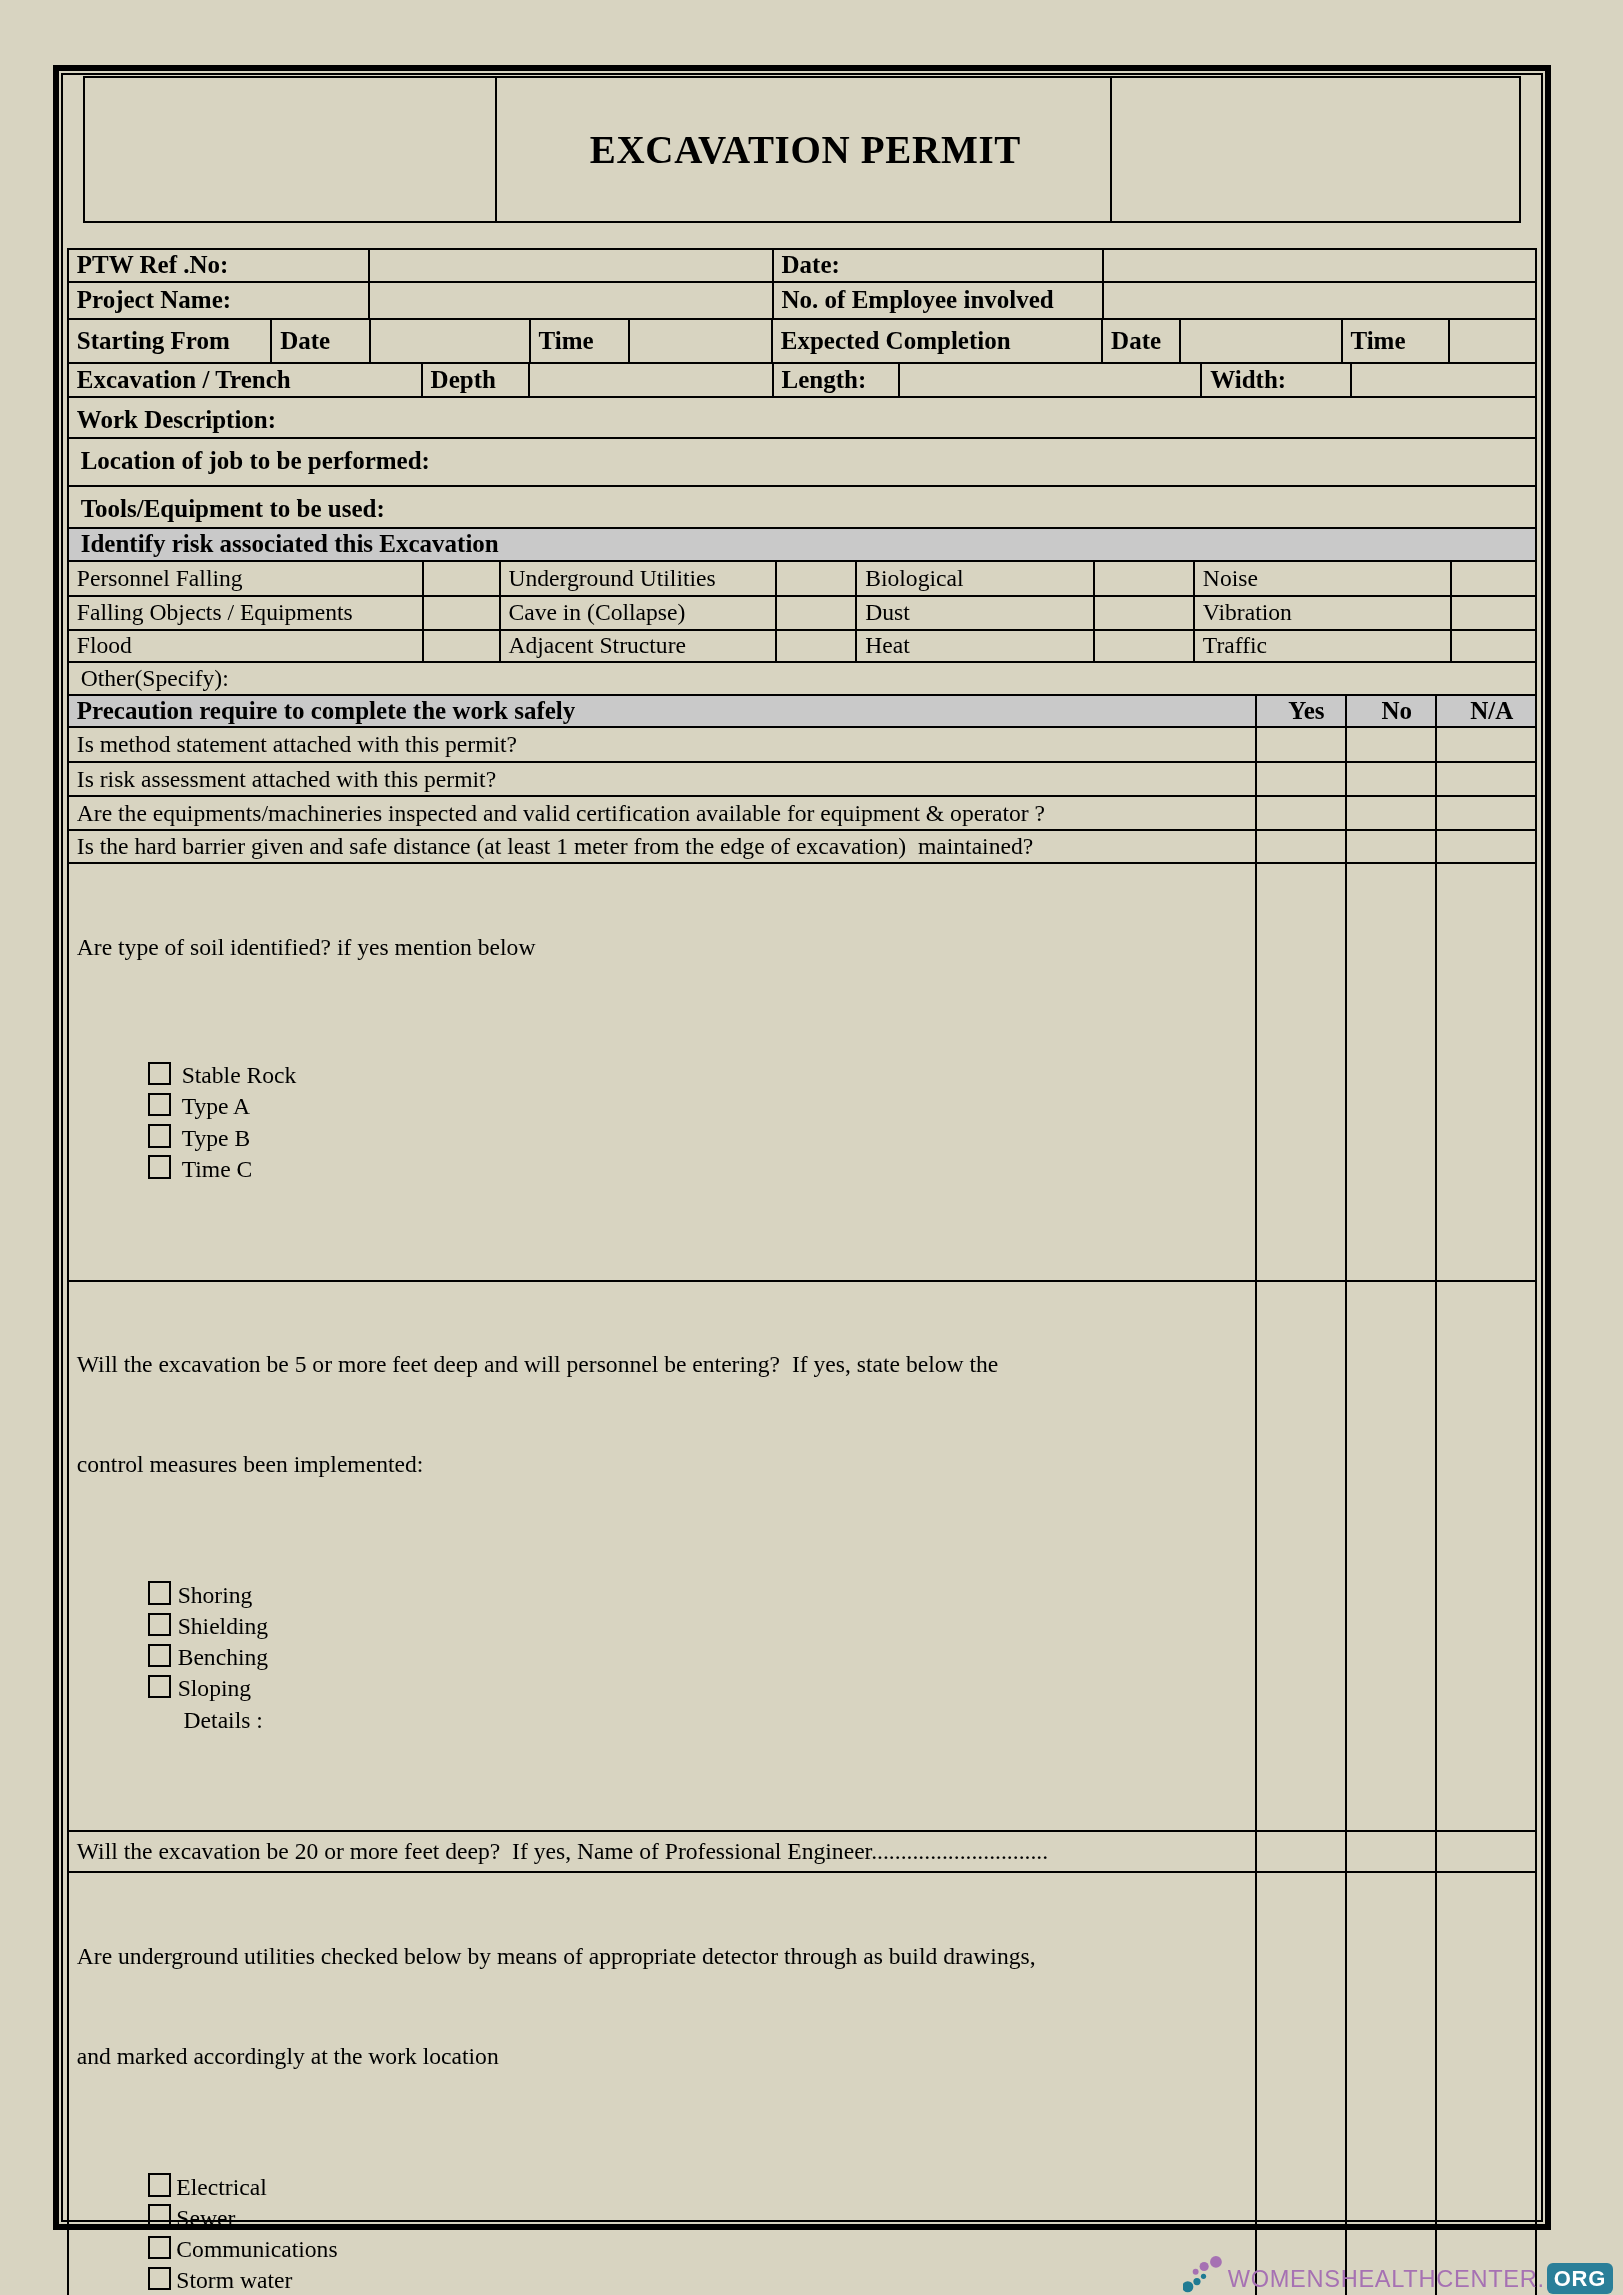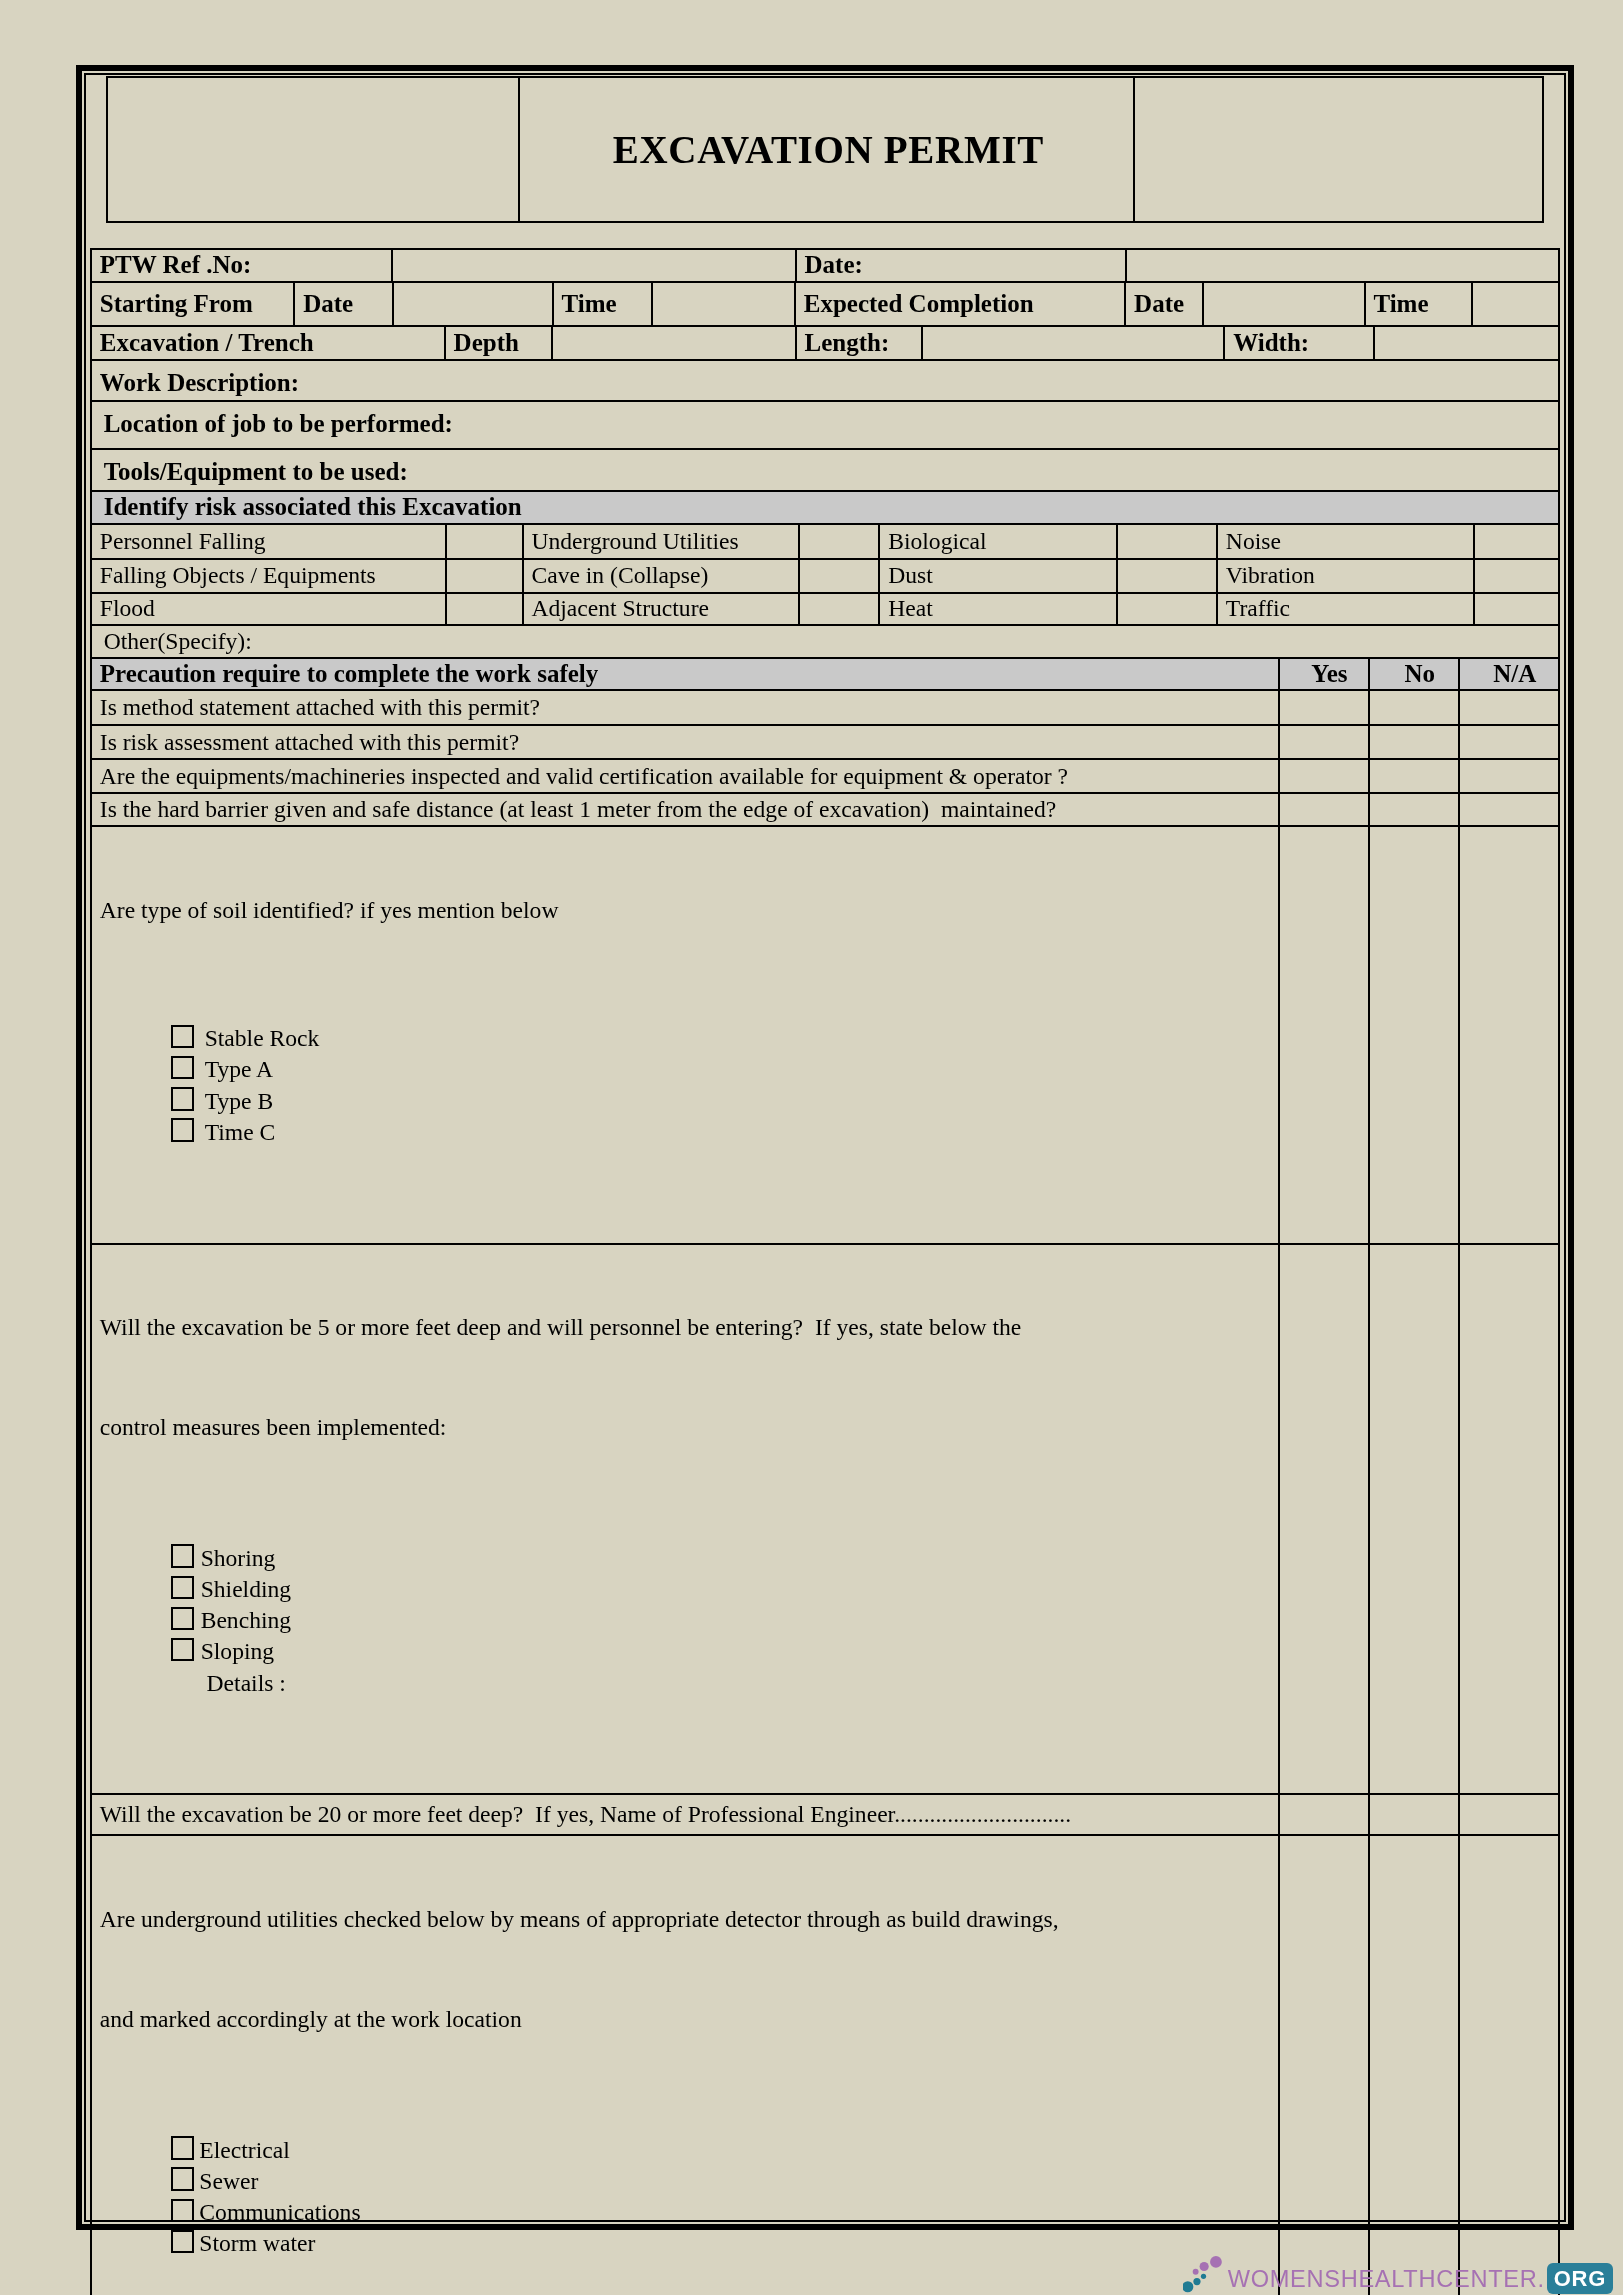--- a/index.html
+++ b/index.html
@@ -3,21 +3,21 @@
 <meta charset="utf-8">
 <style>
   html,body{margin:0;padding:0;}
   body{
     width:1623px;height:2295px;position:relative;
     background:#d8d4c1;
     font-family:"Liberation Serif","DejaVu Serif",serif;
     color:#000;
   }
   .frame{
-    position:absolute;left:76px;top:65px;width:1498px;height:2165px;
+    position:absolute;left:53px;top:65px;width:1498px;height:2165px;
     border:6.5px solid #000;box-sizing:border-box;background:#d8d4c1;
   }
   .frame-inner{
     position:absolute;top:2px;left:2px;right:2px;bottom:2px;
     border:2px solid #000;box-sizing:border-box;
     padding:0.7px 3.9px 0 3.9px;
   }
   table{border-collapse:collapse;table-layout:fixed;width:100%;}
   td{border:2px solid #000;padding:1.3px 3.9px 1.3px 7.9px;vertical-align:middle;overflow:hidden;}
   .title-table{width:auto;margin:0 15.7px 25.5px 15.7px;}
@@ -85,20 +85,26 @@
           <col style="width:22.5%">
           <col style="width:29.5%">
         </colgroup>
       <tbody>
           <tr style="height:32px">
         <td class="lbl">PTW Ref .No:</td>
         <td class="fill"></td>
         <td class="lbl">Date:</td>
         <td class="fill"></td>
       </tr>
+      <tr style="height:37px">
+        <td class="lbl">Project Name:</td>
+        <td class="fill"></td>
+        <td class="lbl">No. of Employee involved</td>
+        <td class="fill"></td>
+      </tr>
     </tbody>
       </table>
 
     <table class="stack">
       <colgroup>
           <col style="width:13.85%">
           <col style="width:6.7%">
           <col style="width:10.9%">
           <col style="width:6.8%">
           <col style="width:9.7%">

